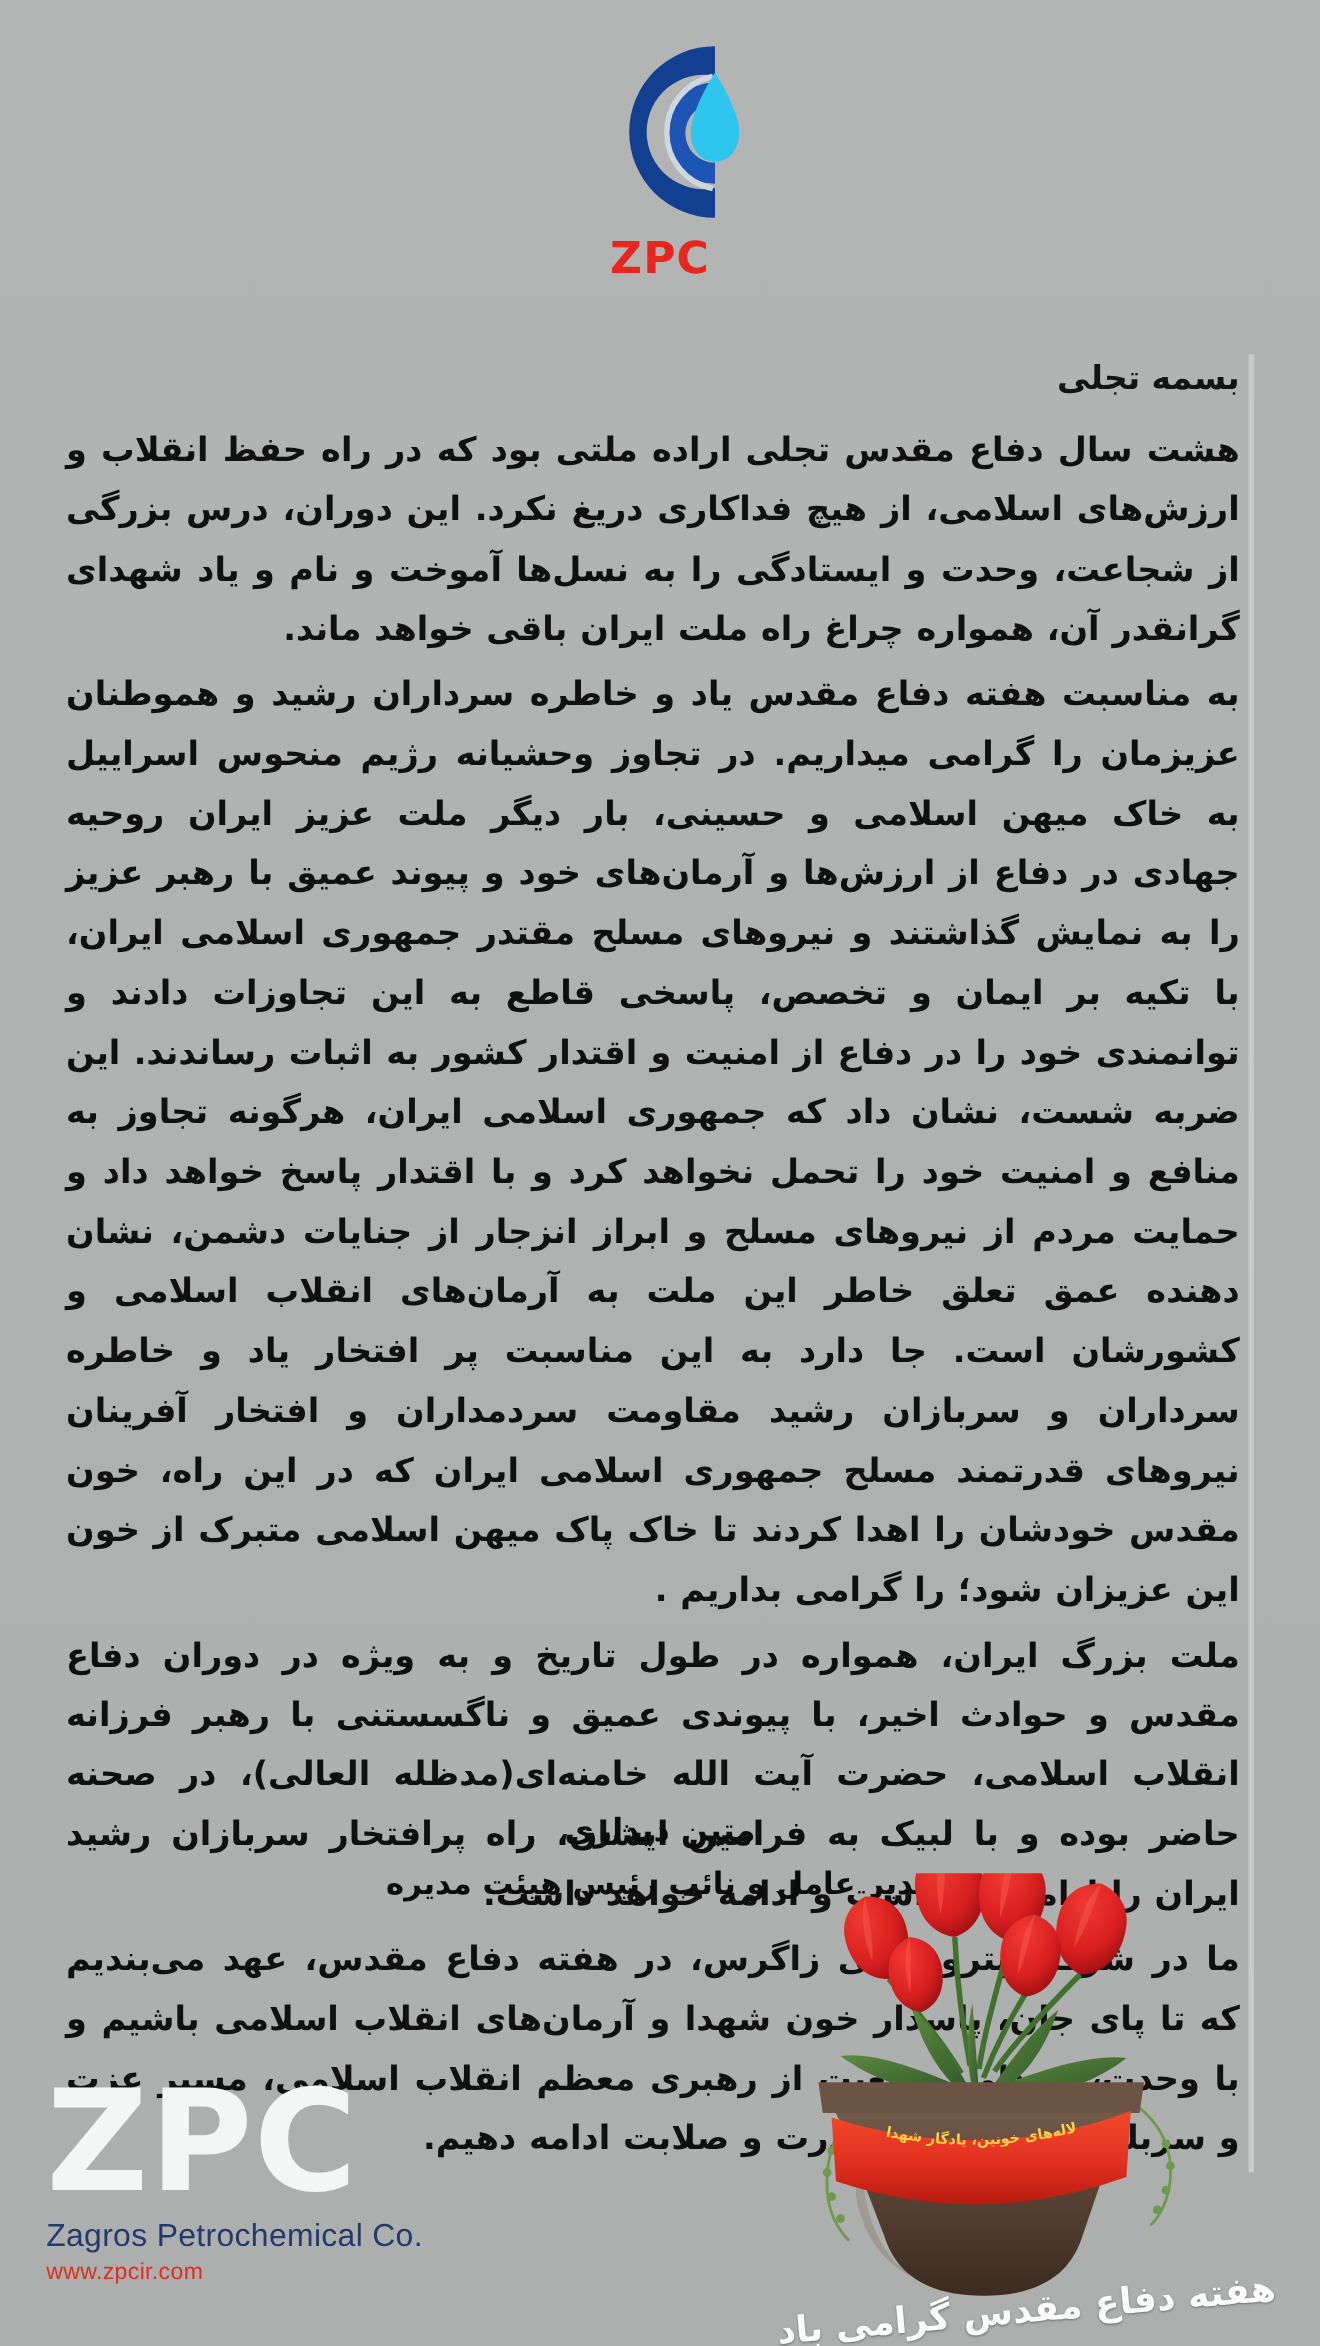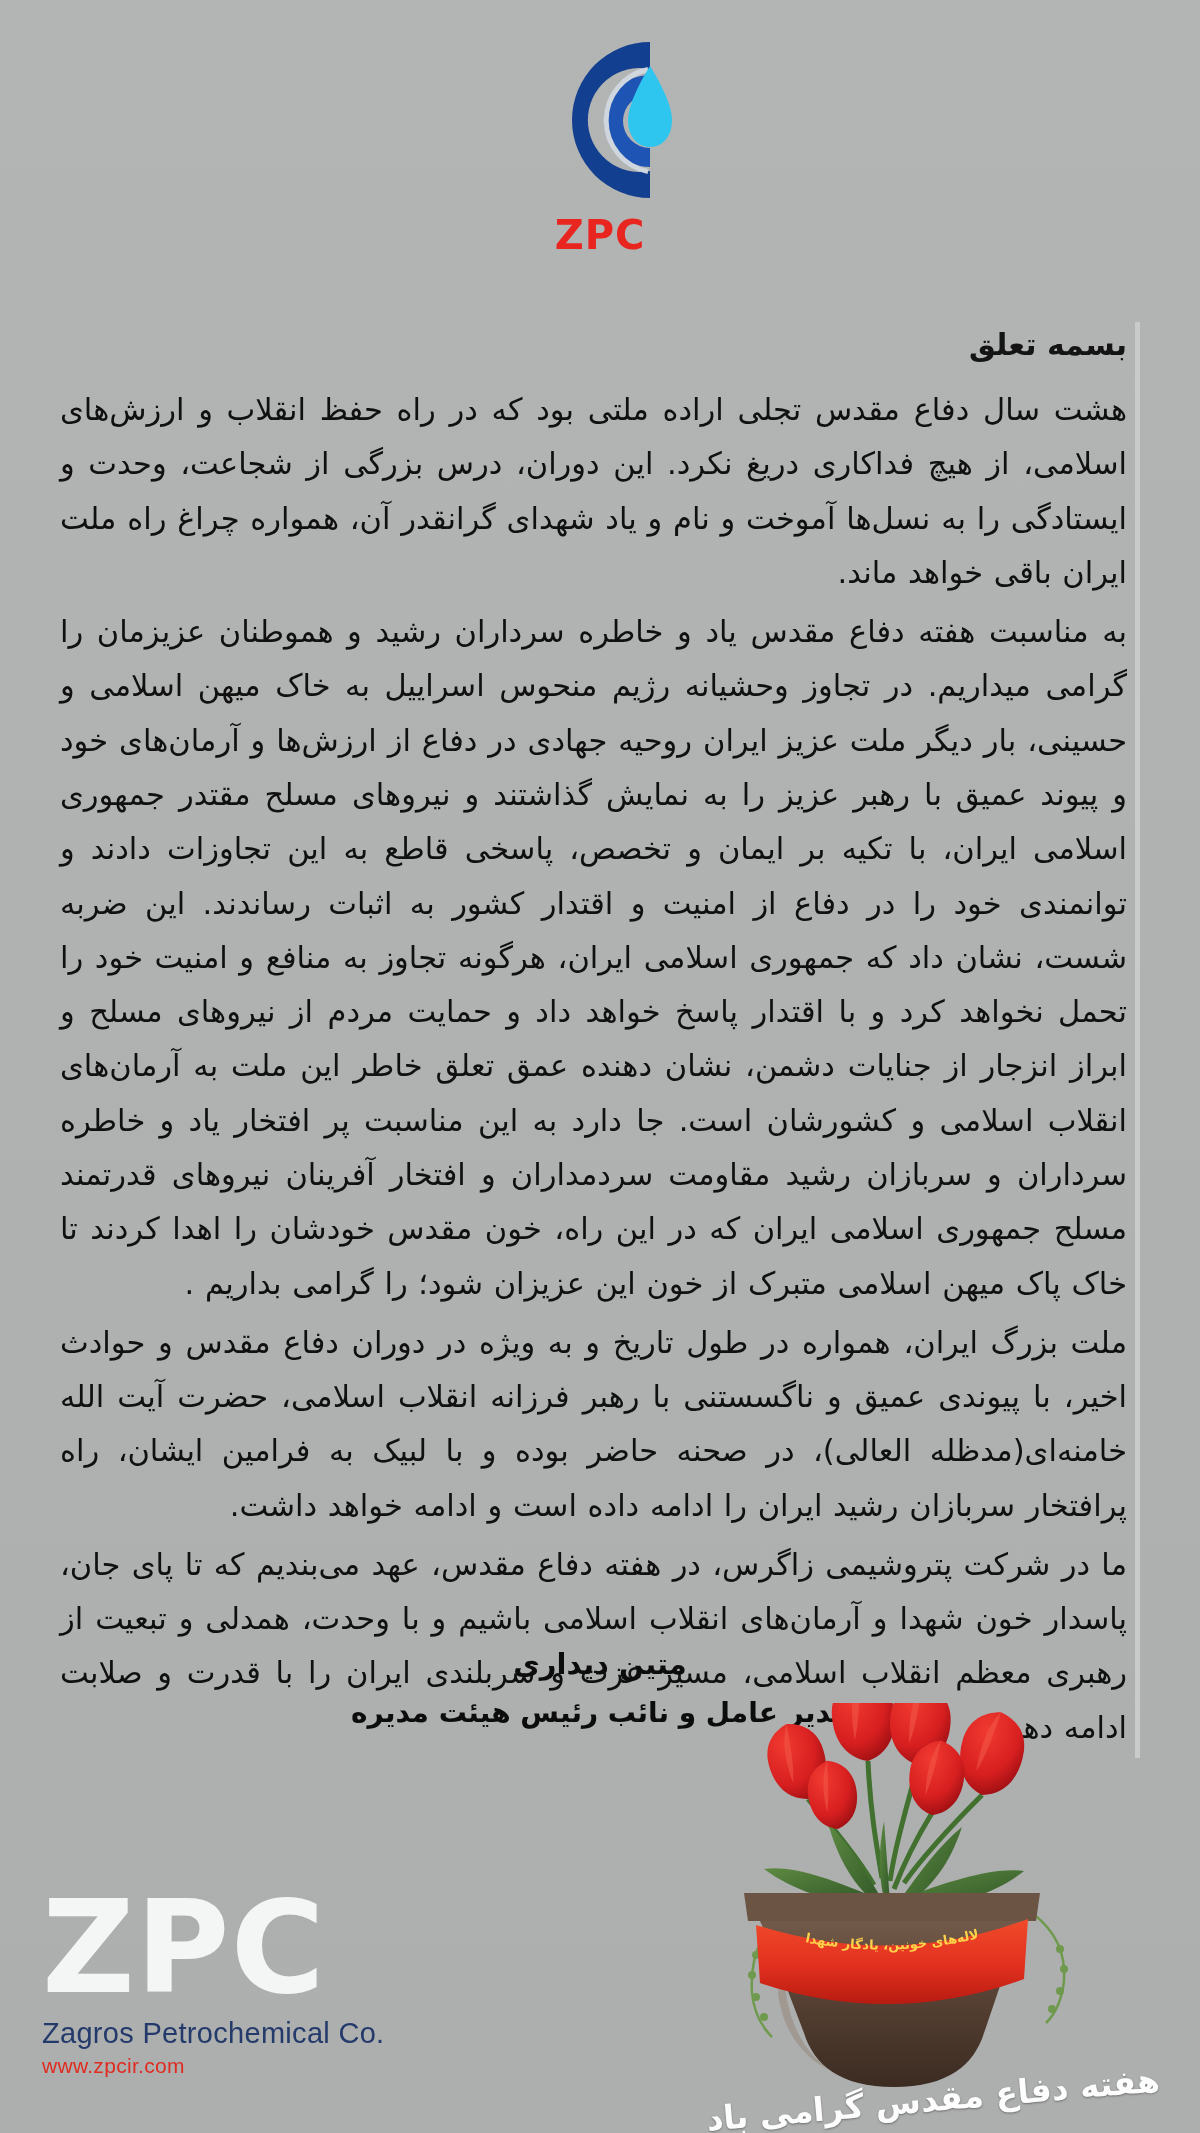--- a/index.html
+++ b/index.html
@@ -60,21 +60,21 @@
     font-weight: 600;
     color: #141414;
     letter-spacing: 0px;
     margin-bottom: 16px;
     line-height: 1.5;
   }
   .para {
     font-size: 30.5px;
     line-height: 1.78;
     color: #101010;
-    font-weight: 400;
+    font-weight: 700;
     margin-bottom: 5px;
     word-spacing: 1px;
   }
   .para.tight { margin-bottom: 3px; }
 
   
   .signature {
     position: absolute;
     top: 1640px;
     left: 0;
@@ -173,21 +173,21 @@
       <path d="M148 41.5 A52 52 0 0 0 148 143.5" fill="none" stroke="#cfd6de" stroke-width="5"></path>
 
       <path d="M150 38 C150 38 128 72 128 92 C128 109 138 119 150 119 C162 119 172 109 172 92 C172 72 150 38 150 38 Z" fill="#2ec6ee"></path>
 
       <path d="M150 38 C154 46 160 55 164 62 C158 52 153 44 150 38 Z" fill="#2ec6ee"></path>
     </svg>
     <div class="logo-word">ZPC</div>
   </div>
 
   <div class="letter">
-    <div class="bismillah">بسمه تعلق</div>
+    <div class="bismillah">بسمه تجلی</div>
     <p class="para">هشت سال دفاع مقدس تجلی اراده ملتی بود که در راه حفظ انقلاب و ارزش‌های اسلامی، از هیچ فداکاری دریغ نکرد. این دوران، درس بزرگی از شجاعت، وحدت و ایستادگی را به نسل‌ها آموخت و نام و یاد شهدای گرانقدر آن، همواره چراغ راه ملت ایران باقی خواهد ماند.</p>
     <p class="para">به مناسبت هفته دفاع مقدس یاد و خاطره سرداران رشید و هموطنان عزیزمان را گرامی میداریم. در تجاوز وحشیانه رژیم منحوس اسراییل به خاک میهن اسلامی و حسینی، بار دیگر ملت عزیز ایران روحیه جهادی در دفاع از ارزش‌ها و آرمان‌های خود و پیوند عمیق با رهبر عزیز را به نمایش گذاشتند و نیروهای مسلح مقتدر جمهوری اسلامی ایران، با تکیه بر ایمان و تخصص، پاسخی قاطع به این تجاوزات دادند و توانمندی خود را در دفاع از امنیت و اقتدار کشور به اثبات رساندند. این ضربه شست، نشان داد که جمهوری اسلامی ایران، هرگونه تجاوز به منافع و امنیت خود را تحمل نخواهد کرد و با اقتدار پاسخ خواهد داد و حمایت مردم از نیروهای مسلح و ابراز انزجار از جنایات دشمن، نشان دهنده عمق تعلق خاطر این ملت به آرمان‌های انقلاب اسلامی و کشورشان است. جا دارد به این مناسبت پر افتخار یاد و خاطره سرداران و سربازان رشید مقاومت سردمداران و افتخار آفرینان نیروهای قدرتمند مسلح جمهوری اسلامی ایران که در این راه، خون مقدس خودشان را اهدا کردند تا خاک پاک میهن اسلامی متبرک از خون این عزیزان شود؛ را گرامی بداریم .</p>
     <p class="para">ملت بزرگ ایران، همواره در طول تاریخ و به ویژه در دوران دفاع مقدس و حوادث اخیر، با پیوندی عمیق و ناگسستنی با رهبر فرزانه انقلاب اسلامی، حضرت آیت الله خامنه‌ای(مدظله العالی)، در صحنه حاضر بوده و با لبیک به فرامین ایشان، راه پرافتخار سربازان رشید ایران را ادامه داده است و ادامه خواهد داشت.</p>
     <p class="para tight">ما در شرکت پتروشیمی زاگرس، در هفته دفاع مقدس، عهد می‌بندیم که تا پای جان، پاسدار خون شهدا و آرمان‌های انقلاب اسلامی باشیم و با وحدت، همدلی و تبعیت از رهبری معظم انقلاب اسلامی، مسیر عزت و سربلندی ایران را با قدرت و صلابت ادامه دهیم.</p>
   </div>
 
   <div class="signature">
     <div class="sig-name">متین دیداری</div>
     <div class="sig-role">مدیر عامل و نائب رئیس هیئت مدیره</div>
   </div>

